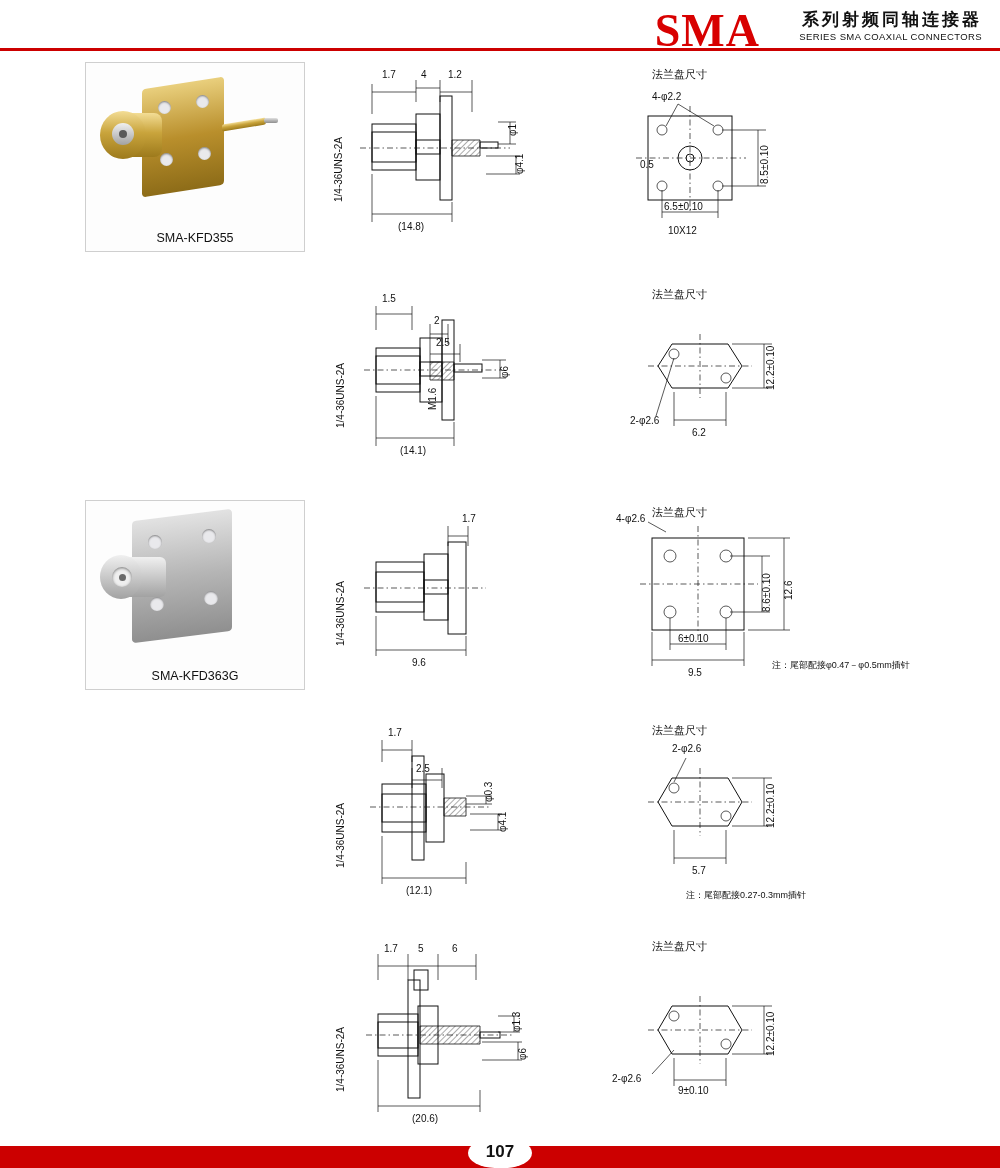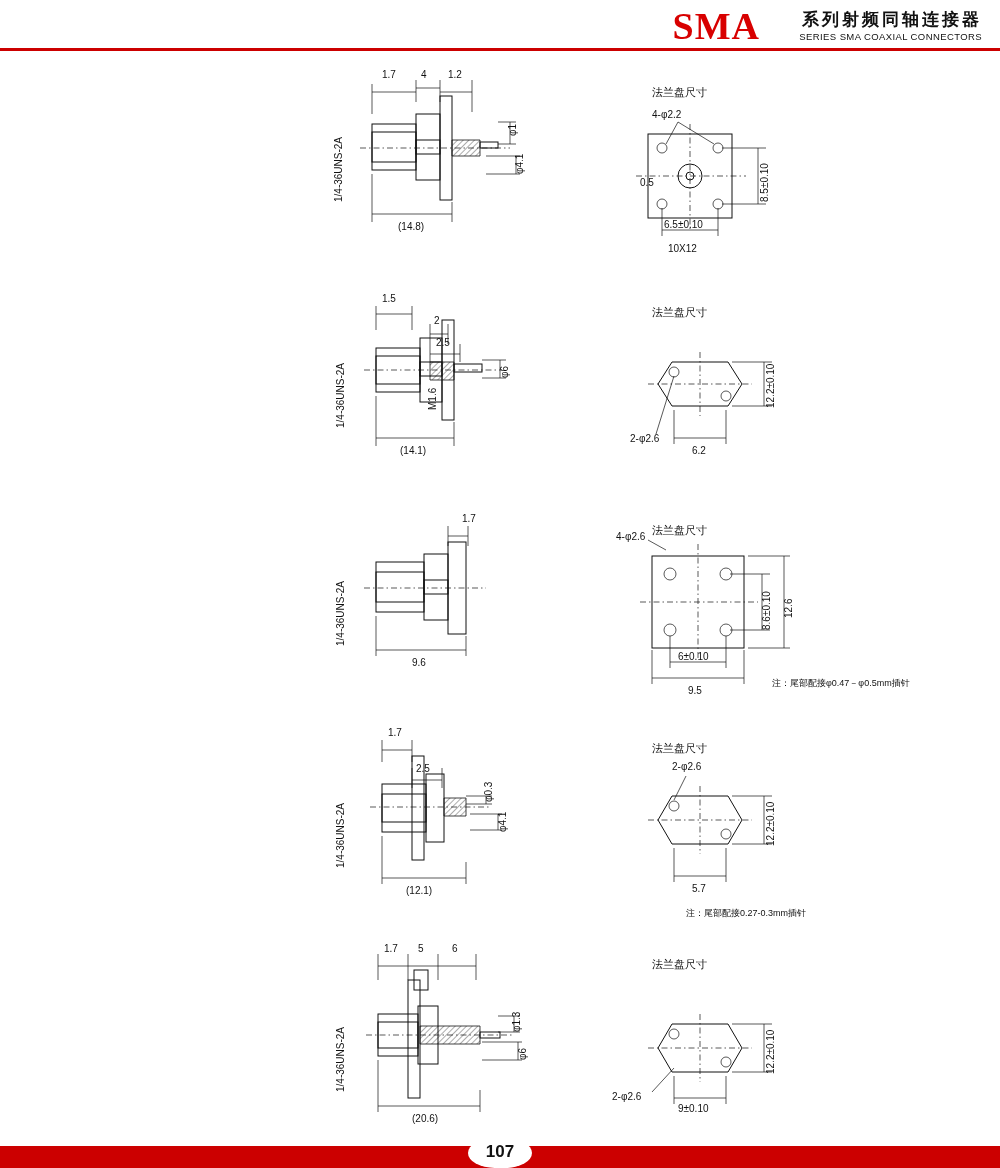--- a/index.html
+++ b/index.html
@@ -14,21 +14,21 @@
   
   .header{
     position:absolute; top:0; left:0; width:1000px; height:52px;
     background:#ffffff;
   }
   .header .rule{
     position:absolute; left:0; top:48px; width:1000px; height:3px; background:#c00;
   }
   .header .sma{
     position:absolute; right:240px; top:4px;
-    font-size:38px; font-weight:bold; color:#d80000;
+    font-size:46px; font-weight:bold; color:#d80000;
     letter-spacing:1px;
     font-family:"Liberation Serif", serif;
   }
   .header .cn{
     position:absolute; right:18px; top:8px;
     font-size:17px; font-weight:bold; color:#111;
     letter-spacing:3px;
   }
   .header .en{
     position:absolute; right:18px; top:31px;
@@ -55,21 +55,21 @@
   .silver2{ background:linear-gradient(180deg,#e2e2e2,#b5b5b5 50%,#8f8f8f); }
 
   .flange{ position:absolute; border-radius:4px; }
   .hole{ position:absolute; border-radius:50%; background:#e9e9ec; box-shadow:inset 0 1px 2px rgba(0,0,0,.45); }
   .barrel{ position:absolute; border-radius:3px; }
   .pin{ position:absolute; border-radius:2px; }
   .circ{ position:absolute; border-radius:50%; }
 
   
   .tech{ position:absolute; left:320px; top:0; width:240px; height:190px; }
-  .flng{ position:absolute; left:600px; top:18px; width:300px; height:190px; }
+  .flng{ position:absolute; left:600px; top:0; width:300px; height:190px; }
   svg{ overflow:visible; }
   .ln{ stroke:#111; stroke-width:1; fill:none; }
   .thin{ stroke:#111; stroke-width:.7; fill:none; }
   .dash{ stroke:#111; stroke-width:.7; fill:none; stroke-dasharray:6 3 1.5 3; }
   .hatch{ fill:url(#hatchPat); stroke:#111; stroke-width:.8; }
   .dimtxt{ font-size:10px; font-family:"Liberation Sans",sans-serif; fill:#111; }
   .smalltxt{ font-size:9px; font-family:"Liberation Sans",sans-serif; fill:#111; }
   .cntxt{ font-size:11px; font-family:"Liberation Sans",sans-serif; fill:#111; }
 
   
@@ -101,20 +101,39 @@
 <svg width="0" height="0" style="position:absolute">
   <defs>
     <pattern id="hatchPat" patternUnits="userSpaceOnUse" width="4" height="4" patternTransform="rotate(45)">
       <line x1="0" y1="0" x2="0" y2="4" stroke="#111" stroke-width="0.7"></line>
     </pattern>
   </defs>
 </svg>
 
 <div class="row" style="top:62px;height:200px">
 
+  <div class="photo">
+    <div class="stage">
+
+      <div class="flange gold2" style="left:56px;top:20px;width:82px;height:108px;transform:skewY(-9deg);"></div>
+      <div class="hole" style="left:72px;top:38px;width:13px;height:13px;"></div>
+      <div class="hole" style="left:110px;top:32px;width:13px;height:13px;"></div>
+      <div class="hole" style="left:74px;top:90px;width:13px;height:13px;"></div>
+      <div class="hole" style="left:112px;top:84px;width:13px;height:13px;"></div>
+
+      <div class="barrel gold" style="left:22px;top:50px;width:54px;height:44px;border-radius:8px;"></div>
+      <div class="circ gold" style="left:14px;top:48px;width:46px;height:48px;"></div>
+      <div class="circ silver" style="left:26px;top:60px;width:22px;height:22px;"></div>
+      <div class="circ" style="left:33px;top:67px;width:8px;height:8px;background:#5a5a5a;"></div>
+
+      <div class="pin gold" style="left:136px;top:58px;width:44px;height:7px;transform:skewY(-9deg);"></div>
+      <div class="pin silver2" style="left:178px;top:55px;width:14px;height:5px;"></div>
+    </div>
+    <div class="label">SMA-KFD355</div>
+  </div>
 
   <div class="tech">
     <svg width="240" height="190" viewBox="0 0 240 190">
 
       <line class="thin" x1="52" y1="22" x2="52" y2="52"></line>
       <line class="thin" x1="96" y1="18" x2="96" y2="40"></line>
       <line class="thin" x1="120" y1="18" x2="120" y2="40"></line>
       <line class="thin" x1="152" y1="18" x2="152" y2="50"></line>
       <line class="thin" x1="52" y1="30" x2="96" y2="30"></line>
       <line class="thin" x1="96" y1="26" x2="120" y2="26"></line>
@@ -250,20 +269,34 @@
       <line class="thin" x1="74" y1="110" x2="74" y2="144"></line>
       <line class="thin" x1="126" y1="110" x2="126" y2="144"></line>
       <line class="thin" x1="74" y1="138" x2="126" y2="138"></line>
       <text class="dimtxt" x="92" y="154">6.2</text>
     </svg>
   </div>
 </div>
 
 <div class="row" style="top:500px;height:200px">
 
+  <div class="photo">
+    <div class="stage">
+      <div class="flange silver2" style="left:46px;top:14px;width:100px;height:122px;transform:skewY(-7deg)"></div>
+      <div class="hole" style="left:62px;top:34px;width:14px;height:14px;"></div>
+      <div class="hole" style="left:116px;top:28px;width:14px;height:14px;"></div>
+      <div class="hole" style="left:64px;top:96px;width:14px;height:14px;"></div>
+      <div class="hole" style="left:118px;top:90px;width:14px;height:14px;"></div>
+      <div class="barrel silver" style="left:24px;top:56px;width:56px;height:40px;border-radius:6px;"></div>
+      <div class="circ silver" style="left:14px;top:54px;width:42px;height:44px;"></div>
+      <div class="circ" style="left:26px;top:66px;width:20px;height:20px;background:#efefef;box-shadow:inset 0 1px 3px rgba(0,0,0,.5)"></div>
+      <div class="circ" style="left:33px;top:73px;width:7px;height:7px;background:#6a6a6a;"></div>
+    </div>
+    <div class="label">SMA-KFD363G</div>
+  </div>
 
   <div class="tech">
     <svg width="240" height="190" viewBox="0 0 240 190">
       <line class="thin" x1="128" y1="26" x2="128" y2="46"></line>
       <line class="thin" x1="148" y1="26" x2="148" y2="46"></line>
       <line class="thin" x1="128" y1="36" x2="148" y2="36"></line>
       <text class="dimtxt" x="142" y="22">1.7</text>
 
       <rect class="ln" x="56" y="62" width="48" height="50" fill="#fff"></rect>
       <rect class="ln" x="56" y="72" width="48" height="30" fill="#fff"></rect>

